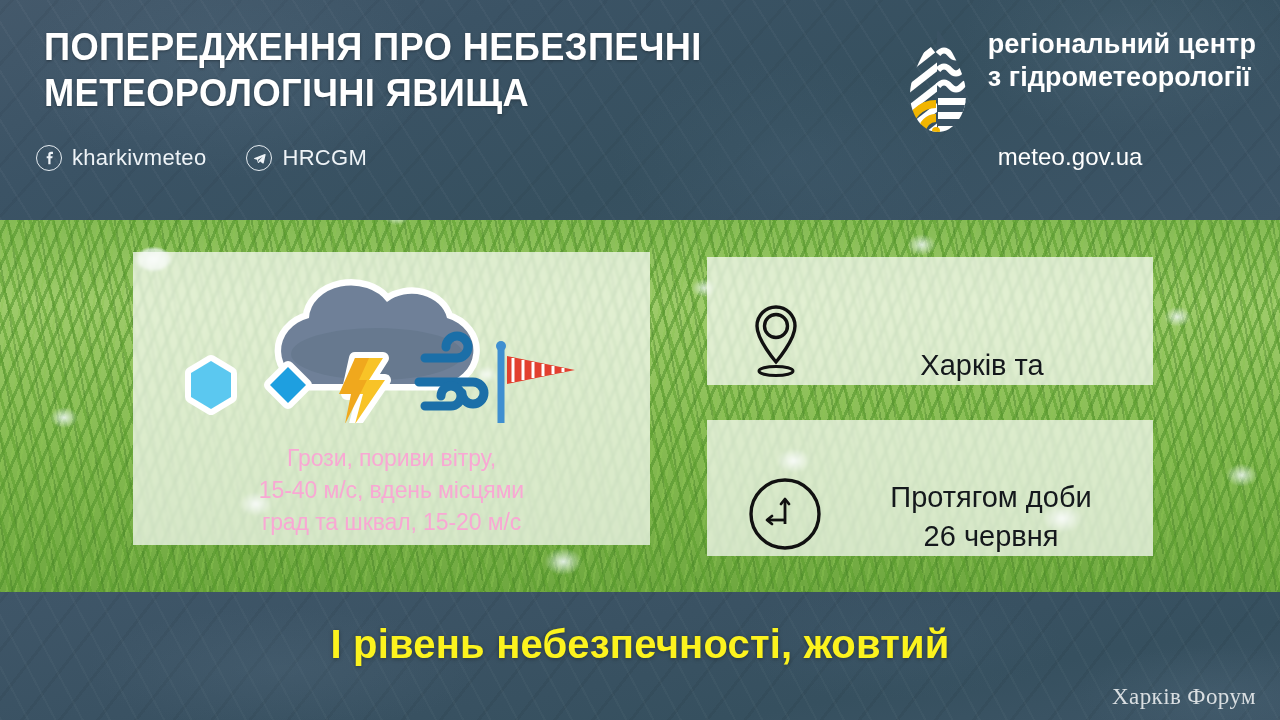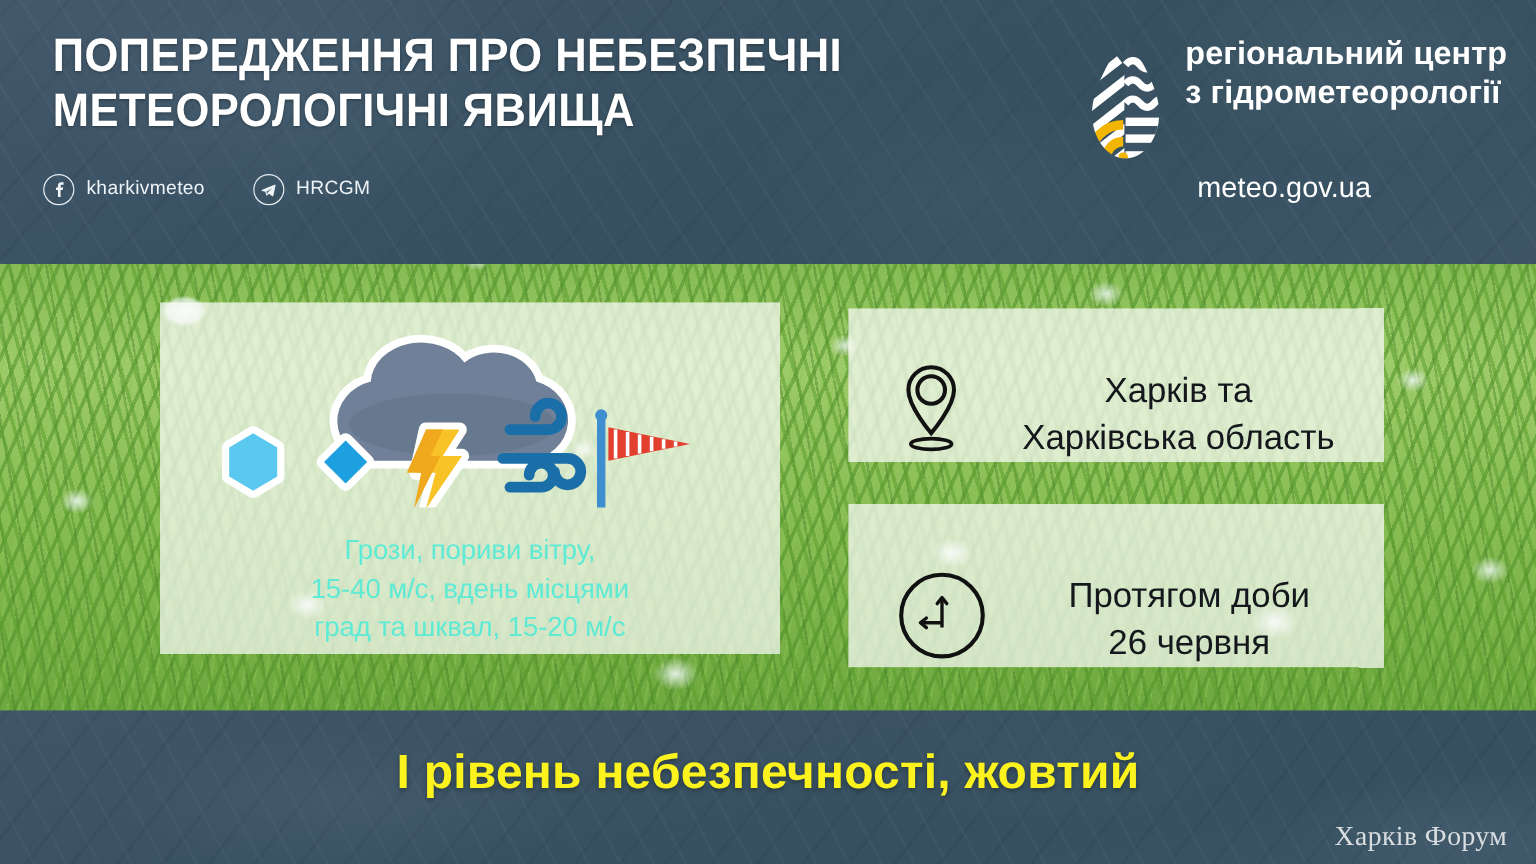--- a/index.html
+++ b/index.html
@@ -88,21 +88,21 @@
     display: flex; align-items: center; gap: 11px;
   }
   .soc-group { display: flex; align-items: center; gap: 10px; }
   .soc-circle {
     width: 26px; height: 26px; border-radius: 50%;
     border: 1.6px solid #e8eef3;
     display: flex; align-items: center; justify-content: center;
     flex: 0 0 auto;
   }
   .soc-label {
-    color: #eef3f7; font-size: 16px; letter-spacing: .3px;
+    color: #eef3f7; font-size: 22px; letter-spacing: .3px;
   }
   .soc-gap { width: 18px; }
 
   
   .logo-wrap {
     position: absolute;
     right: 24px; top: 28px;
     display: flex; align-items: flex-start; gap: 14px;
   }
   .logo-text {
@@ -135,21 +135,21 @@
 
   .icon-row {
     position: absolute;
     left: 0; top: 26px; width: 100%;
     height: 145px;
   }
   .desc-text {
     position: absolute;
     left: 0; top: 190px; width: 100%;
     text-align: center;
-    color: #5eead4;
+    color: #f9a8d4;
     font-size: 23px;
     line-height: 32px;
     letter-spacing: -.1px;
   }
   .desc-text span { display: block; }
 
   .side-panel-inner {
     display: flex; align-items: flex-end; height: 100%;
     padding-left: 40px; gap: 20px;
   }
@@ -325,21 +325,20 @@
     <div class="side-panel-inner">
       <span>
         <svg width="58" height="80" viewBox="0 0 58 80">
           <path d="M29 6 a19 19 0 0 1 19 19 c0 14 -19 36 -19 36 s-19 -22 -19 -36 a19 19 0 0 1 19 -19 z" fill="none" stroke="#111111" stroke-width="3.4"></path>
           <circle cx="29" cy="25" r="11.5" fill="none" stroke="#111111" stroke-width="3.4"></circle>
           <ellipse cx="29" cy="70" rx="17" ry="4.5" fill="none" stroke="#111111" stroke-width="3"></ellipse>
         </svg>
       </span>
       <div class="side-text">
         <span>Харків та</span>
-        <span>Харківська область</span>
       </div>
     </div>
   </div>
 
   <div class="panel" id="panel-time">
     <div class="side-panel-inner">
       <span>
         <svg width="76" height="76" viewBox="0 0 76 76">
           <circle cx="38" cy="38" r="34" fill="none" stroke="#111111" stroke-width="3.4"></circle>
           <line x1="38" y1="48" x2="38" y2="24" stroke="#111111" stroke-width="2.8"></line>

